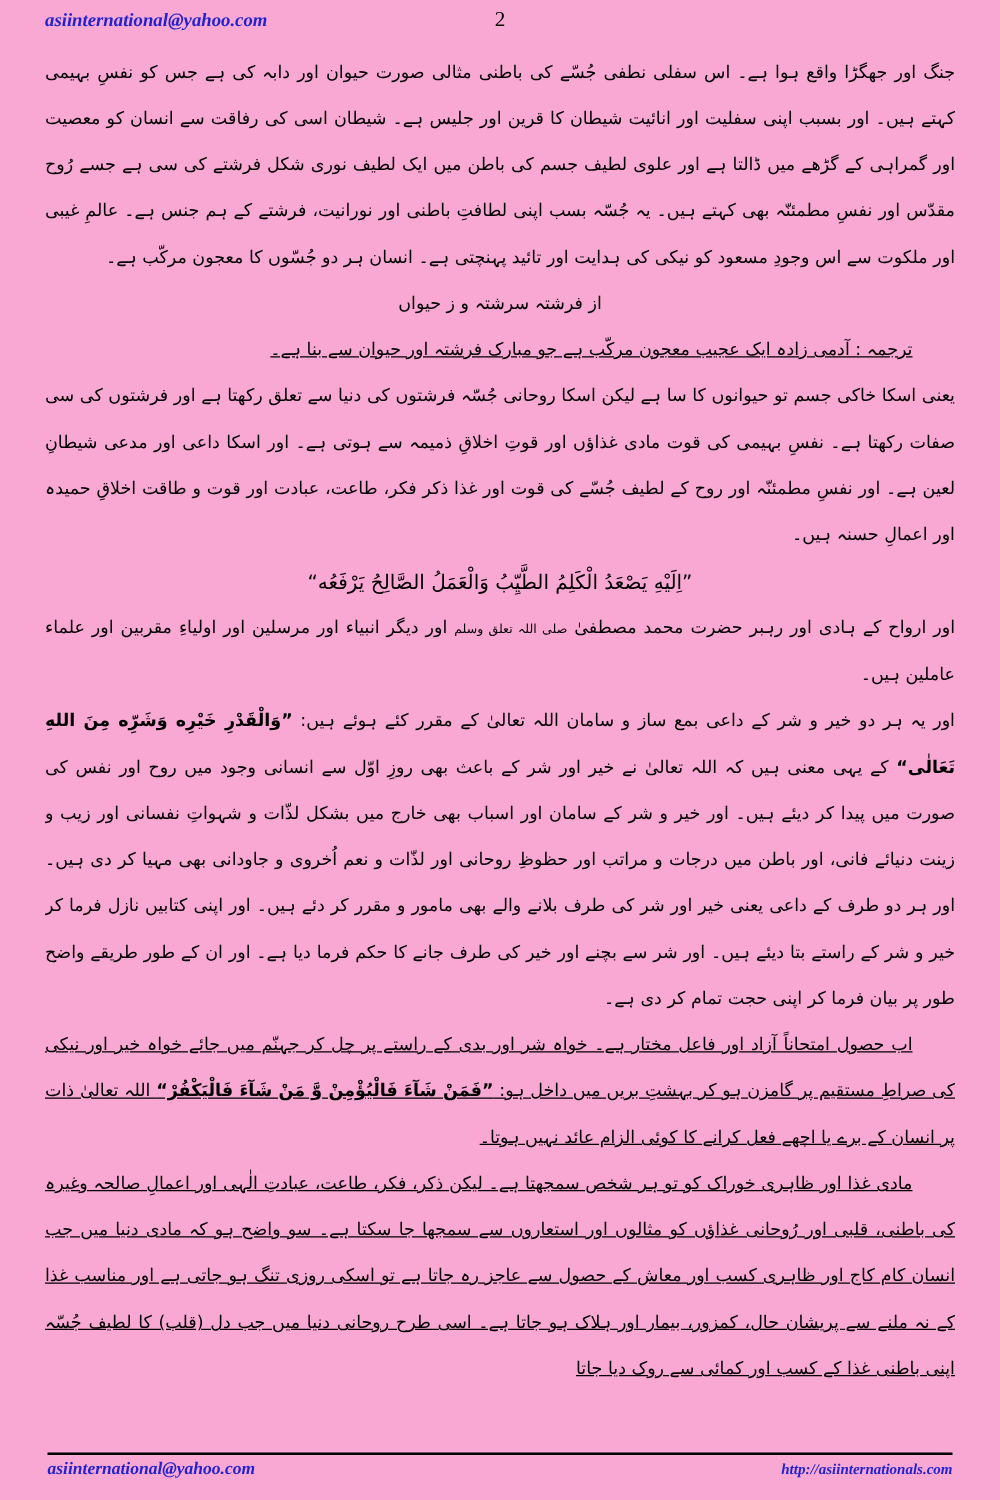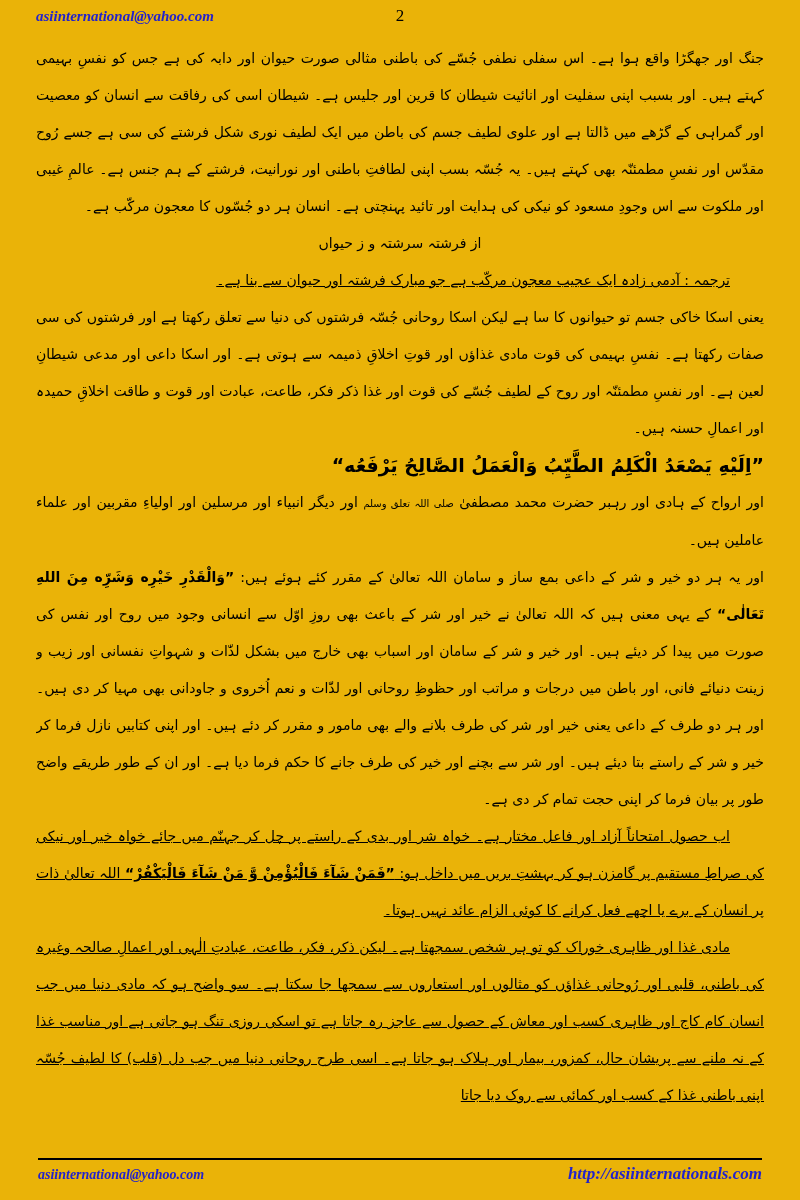--- a/index.html
+++ b/index.html
@@ -1,20 +1,20 @@
 <!DOCTYPE html>
 <html lang="ur"><head>
 <meta charset="utf-8">
 <style>
   html, body { margin: 0; padding: 0; background: #ffffff; }
   .page {
     position: relative;
     width: 800px;
     height: 1200px;
-    background: #eab308;
+    background: #f9a8d4;
     box-sizing: border-box;
     padding: 6px 36px 0 36px;
     overflow: hidden;
     font-family: "DejaVu Sans", sans-serif;
   }
   .header { display: flex; align-items: baseline; height: 32px; }
   .header-email {
     flex: 1;
     font-family: "Liberation Serif", serif;
     font-style: italic;
@@ -42,22 +42,23 @@
   }
   .body-text p { margin: 0; }
   .indent { text-indent: 34px; text-decoration: underline; }
   .couplet {
     display: flex;
     justify-content: center;
     gap: 70px;
     text-align: center;
   }
   .verse {
-    font-weight: bold;
-    font-size: 19px;
+    text-align: center;
+    font-weight: normal;
+    font-size: 16px;
   }
   .qa { font-weight: bold; }
   .salawat { font-size: 10px; }
 
   .footer {
     position: absolute;
     left: 38px;
     right: 38px;
     bottom: 16px;
     border-top: 2px solid #000000;
@@ -70,21 +71,21 @@
     font-family: "Liberation Serif", serif;
     font-style: italic;
     font-weight: bold;
     font-size: 14px;
     color: #2222cc;
   }
   .footer-website {
     font-family: "Liberation Serif", serif;
     font-style: italic;
     font-weight: bold;
-    font-size: 17px;
+    font-size: 12px;
     color: #2222cc;
   }
 </style>
 </head>
 <body>
 
 <div class="page">
 
   <div class="header">
     <span class="header-email">asiinternational@yahoo.com</span>

